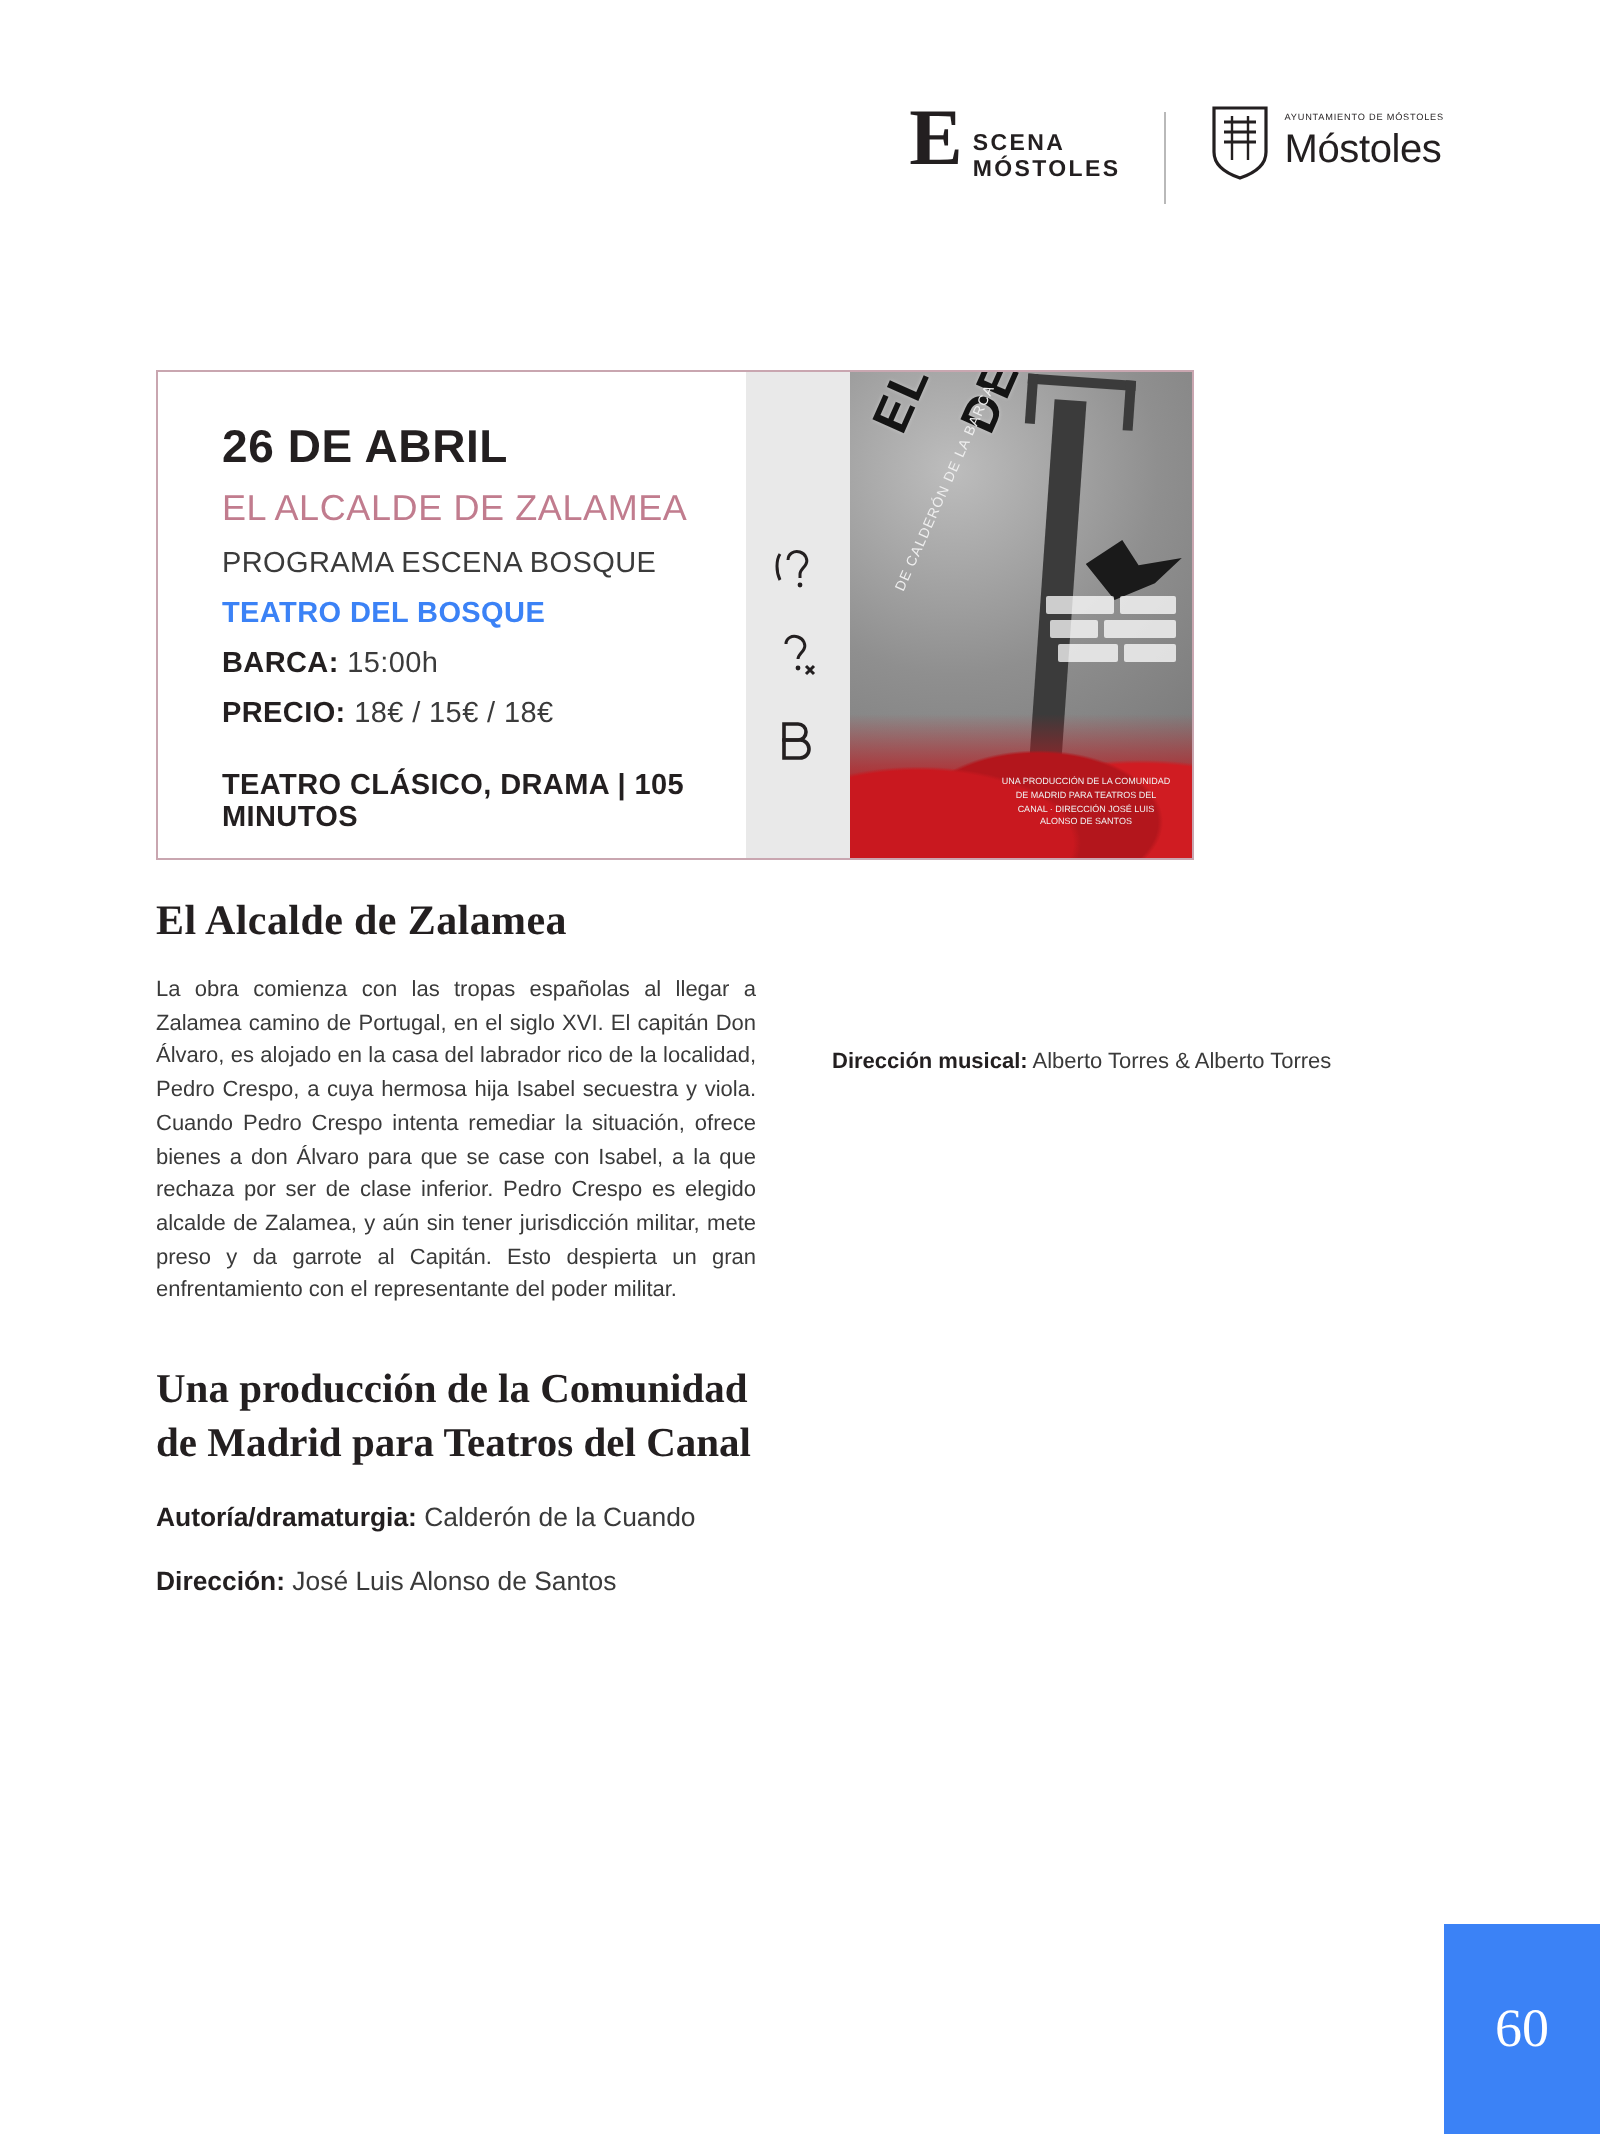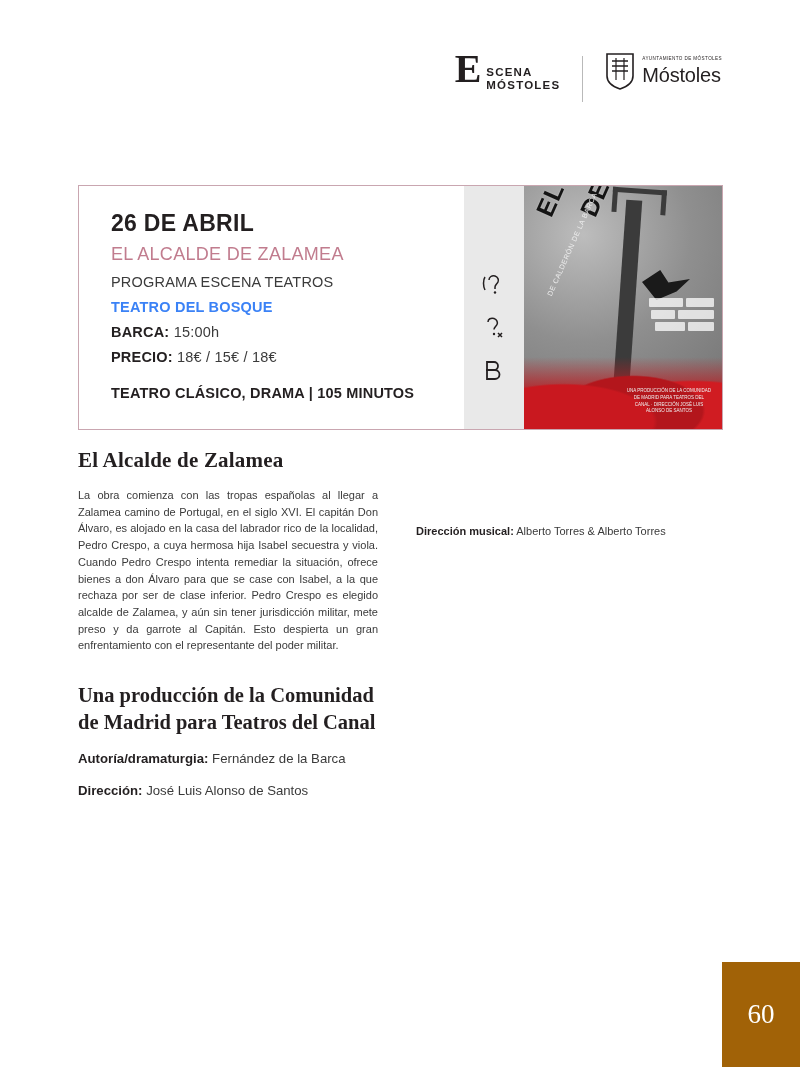--- a/index.html
+++ b/index.html
@@ -79,21 +79,21 @@
     font-size: 20px;
     color: #231f20;
     letter-spacing: -0.2px;
   }
 
   
   .banner {
     position: absolute;
     left: 78px;
     top: 185px;
-    width: 645px;
+    width: 519px;
     height: 245px;
     border: 1px solid #c9a6b0;
     box-sizing: border-box;
     display: flex;
     background: #ffffff;
   }
   .banner-left {
     flex: 1 1 auto;
     padding: 24px 0 0 32px;
   }
@@ -302,21 +302,21 @@
     font-weight: bold;
   }
 
   
   .page-num {
     position: absolute;
     right: 0;
     bottom: 0;
     width: 78px;
     height: 105px;
-    background: #a16207;
+    background: #3b82f6;
     color: #ffffff;
     display: flex;
     align-items: center;
     justify-content: center;
     font-family: "Liberation Serif", serif;
     font-size: 27px;
   }
 </style>
 </head>
 <body>
@@ -346,21 +346,21 @@
       <div class="mostoles-name">Móstoles</div>
     </div>
   </div>
 </div>
 
 <div class="banner">
 
   <div class="banner-left">
     <div class="ev-date">26 DE ABRIL</div>
     <div class="ev-title">EL ALCALDE DE ZALAMEA</div>
-    <div class="ev-line">PROGRAMA ESCENA TEATROS</div>
+    <div class="ev-line">PROGRAMA ESCENA BOSQUE</div>
     <div class="ev-line bold">TEATRO DEL BOSQUE</div>
     <div class="ev-line">
       <b>BARCA:</b>
       <span>15:00h</span>
     </div>
     <div class="ev-line">
       <b>PRECIO:</b>
       <span>18€ / 15€ / 18€</span>
     </div>
     <div class="ev-genre">TEATRO CLÁSICO, DRAMA | 105 MINUTOS</div>
@@ -415,21 +415,21 @@
 
   <div class="cols">
 
     <div class="col-left">
       <p class="body">La obra comienza con las tropas españolas al llegar a Zalamea camino de Portugal, en el siglo XVI. El capitán Don Álvaro, es alojado en la casa del labrador rico de la localidad, Pedro Crespo, a cuya hermosa hija Isabel secuestra y viola. Cuando Pedro Crespo intenta remediar la situación, ofrece bienes a don Álvaro para que se case con Isabel, a la que rechaza por ser de clase inferior. Pedro Crespo es elegido alcalde de Zalamea, y aún sin tener jurisdicción militar, mete preso y da garrote al Capitán. Esto despierta un gran enfrentamiento con el representante del poder militar.</p>
 
       <h3 class="prod-title">Una producción de la Comunidad de Madrid para Teatros del Canal</h3>
 
       <div class="credit">
         <b>Autoría/dramaturgia:</b>
-        <span>Fernández de la Barca</span>
+        <span>Calderón de la Cuando</span>
       </div>
       <div class="credit">
         <b>Dirección:</b>
         <span>José Luis Alonso de Santos</span>
       </div>
     </div>
 
     <div class="col-right">
       <p class="body">
         <b>Dirección musical:</b>

